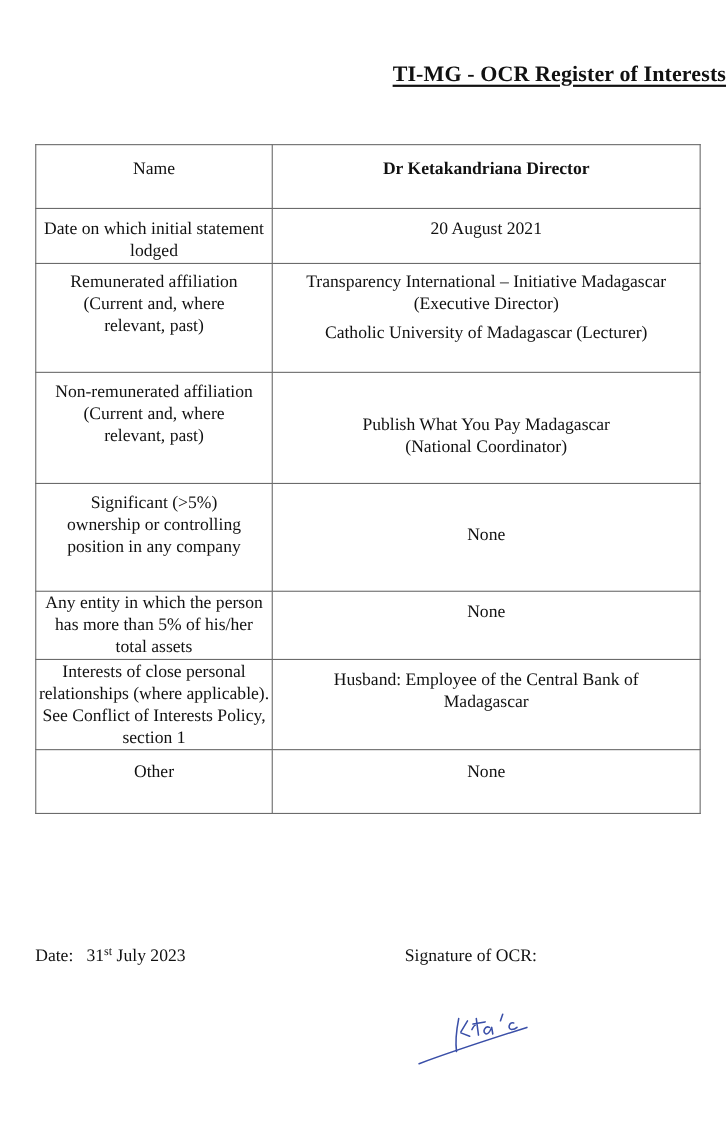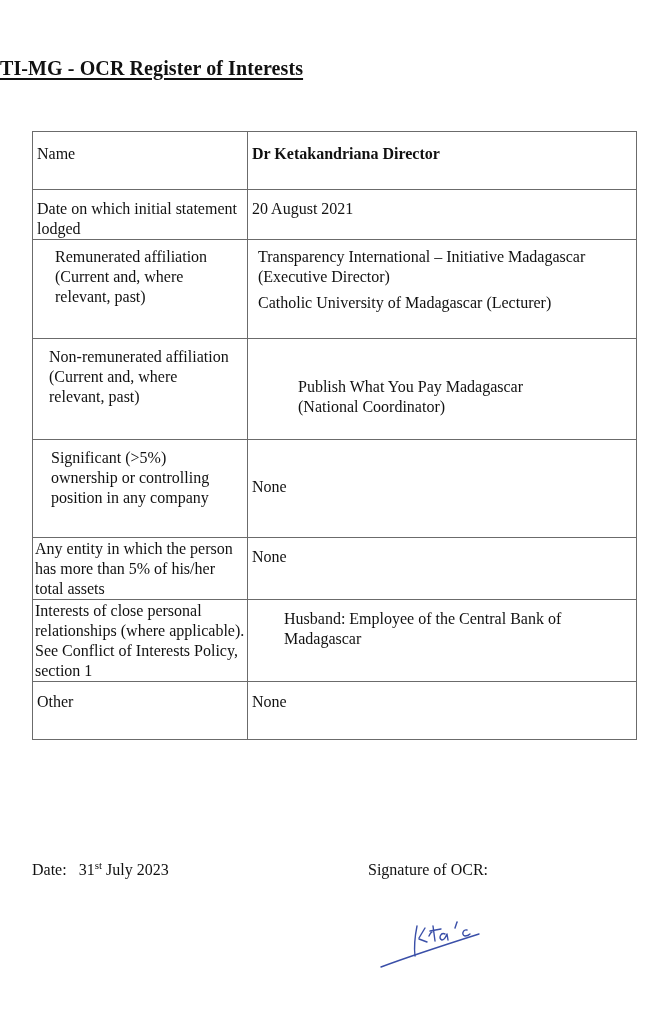--- a/index.html
+++ b/index.html
@@ -2,31 +2,31 @@
 <html><head>
 <meta charset="utf-8">
 <style>
   html, body { margin: 0; padding: 0; background: #ffffff; }
   body {
     width: 660px; height: 1024px; position: relative; overflow: hidden;
     font-family: "Liberation Serif", "DejaVu Serif", serif;
     color: #111111;
   }
   .title {
-    position: absolute; left: 0; top: 57px; width: 660px; text-align: left;
+    position: absolute; left: 0; top: 57px; width: 660px; text-align: right;
     font-size: 20px; font-weight: bold; text-decoration: underline;
     text-underline-offset: 3px; letter-spacing: 0.1px;
   }
   table.reg {
     position: absolute; left: 32px; top: 131px; width: 604px;
     border-collapse: collapse; table-layout: fixed;
     font-size: 16px; line-height: 20px;
   }
   table.reg td {
-    border: 1px solid #6b6b6b; vertical-align: top; text-align: left;
+    border: 1px solid #6b6b6b; vertical-align: top; text-align: center;
     padding: 0 4px;
   }
   table.reg col.c1 { width: 215px; }
   table.reg col.c2 { width: 389px; }
   .bold { font-weight: bold; }
   .p2 { margin-top: 6px; }
   .footer-date {
     position: absolute; left: 32px; top: 861px; font-size: 16px;
   }
   .footer-date sup { font-size: 11px; vertical-align: 6px; line-height: 0; }

